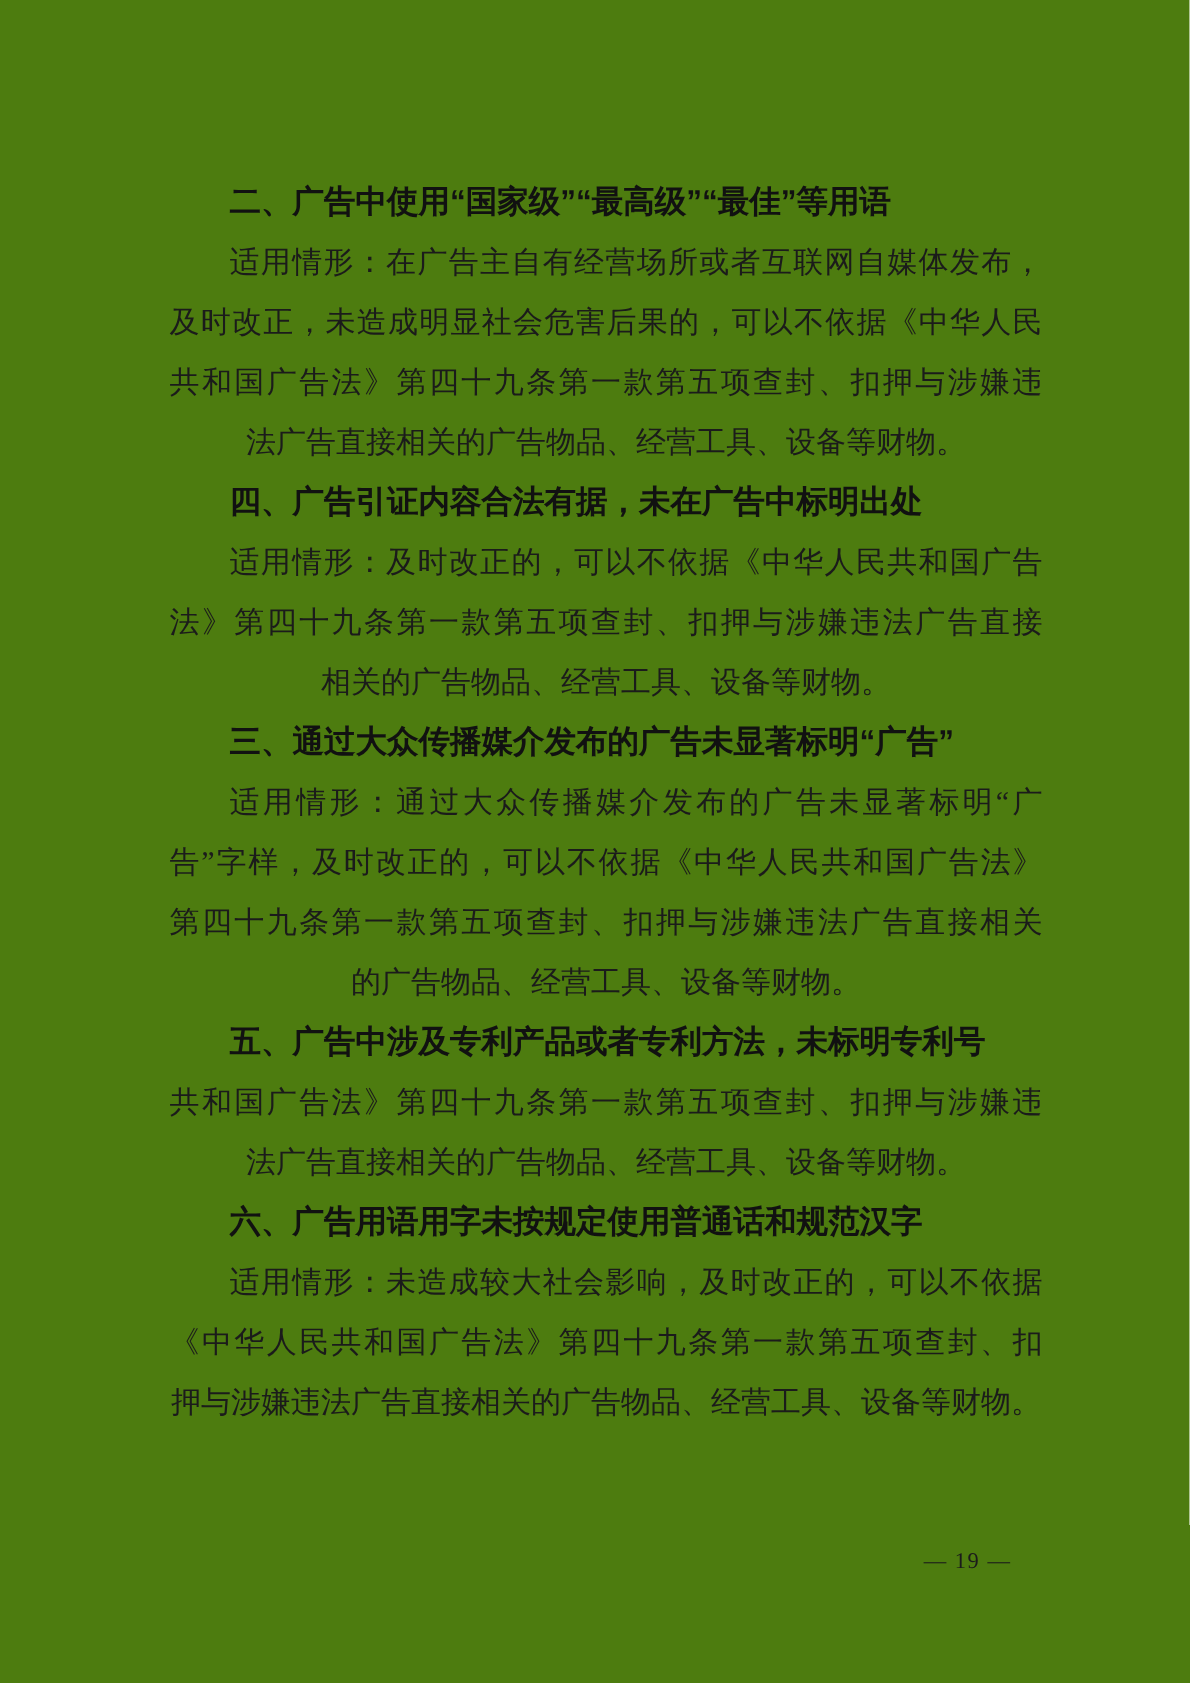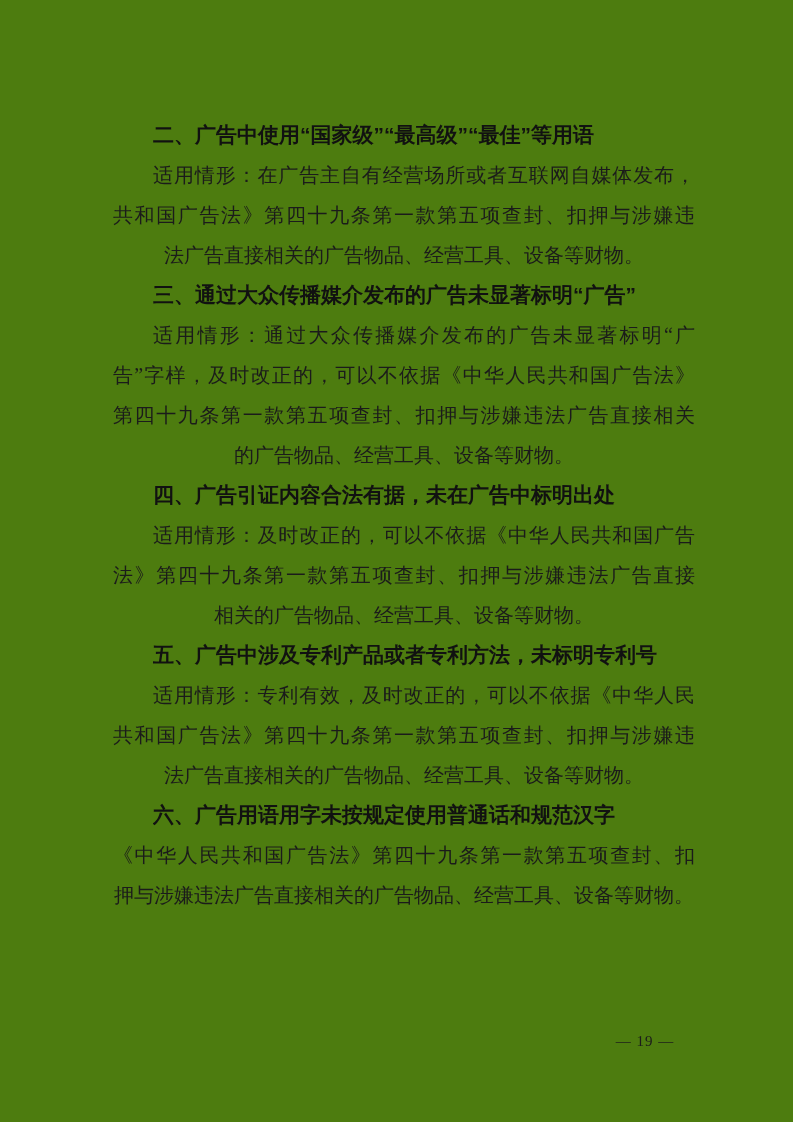--- a/index.html
+++ b/index.html
@@ -63,48 +63,49 @@
 </style>
 </head>
 <body>
 
 <div class="page">
   <main class="content">
 
     <section>
       <h2 class="heading">二、广告中使用“国家级”“最高级”“最佳”等用语</h2>
       <div class="line j first">适用情形：在广告主自有经营场所或者互联网自媒体发布，</div>
+      <div class="line j">及时改正，未造成明显社会危害后果的，可以不依据《中华人民</div>
       <div class="line j">共和国广告法》第四十九条第一款第五项查封、扣押与涉嫌违</div>
       <div class="line">法广告直接相关的广告物品、经营工具、设备等财物。</div>
+    </section>
+
+    <section>
+      <h2 class="heading">四、广告引证内容合法有据，未在广告中标明出处</h2>
+      <div class="line j first">适用情形：及时改正的，可以不依据《中华人民共和国广告</div>
+      <div class="line j">法》第四十九条第一款第五项查封、扣押与涉嫌违法广告直接</div>
+      <div class="line">相关的广告物品、经营工具、设备等财物。</div>
     </section>
 
     <section>
       <h2 class="heading">三、通过大众传播媒介发布的广告未显著标明“广告”</h2>
       <div class="line j first">适用情形：通过大众传播媒介发布的广告未显著标明“广</div>
       <div class="line j">告”字样，及时改正的，可以不依据《中华人民共和国广告法》</div>
       <div class="line j">第四十九条第一款第五项查封、扣押与涉嫌违法广告直接相关</div>
       <div class="line">的广告物品、经营工具、设备等财物。</div>
     </section>
 
     <section>
-      <h2 class="heading">四、广告引证内容合法有据，未在广告中标明出处</h2>
-      <div class="line j first">适用情形：及时改正的，可以不依据《中华人民共和国广告</div>
-      <div class="line j">法》第四十九条第一款第五项查封、扣押与涉嫌违法广告直接</div>
-      <div class="line">相关的广告物品、经营工具、设备等财物。</div>
-    </section>
-
-    <section>
       <h2 class="heading">五、广告中涉及专利产品或者专利方法，未标明专利号</h2>
-      <div class="line j first">适用情形：专利有效，及时改正的，可以不依据《中华人民</div>
       <div class="line j">共和国广告法》第四十九条第一款第五项查封、扣押与涉嫌违</div>
       <div class="line">法广告直接相关的广告物品、经营工具、设备等财物。</div>
     </section>
 
     <section>
       <h2 class="heading">六、广告用语用字未按规定使用普通话和规范汉字</h2>
+      <div class="line j first">适用情形：未造成较大社会影响，及时改正的，可以不依据</div>
       <div class="line j">《中华人民共和国广告法》第四十九条第一款第五项查封、扣</div>
       <div class="line">押与涉嫌违法广告直接相关的广告物品、经营工具、设备等财物。</div>
     </section>
 
   </main>
 
   <footer class="pageno">— 19 —</footer>
 </div>
 
 </body></html>

